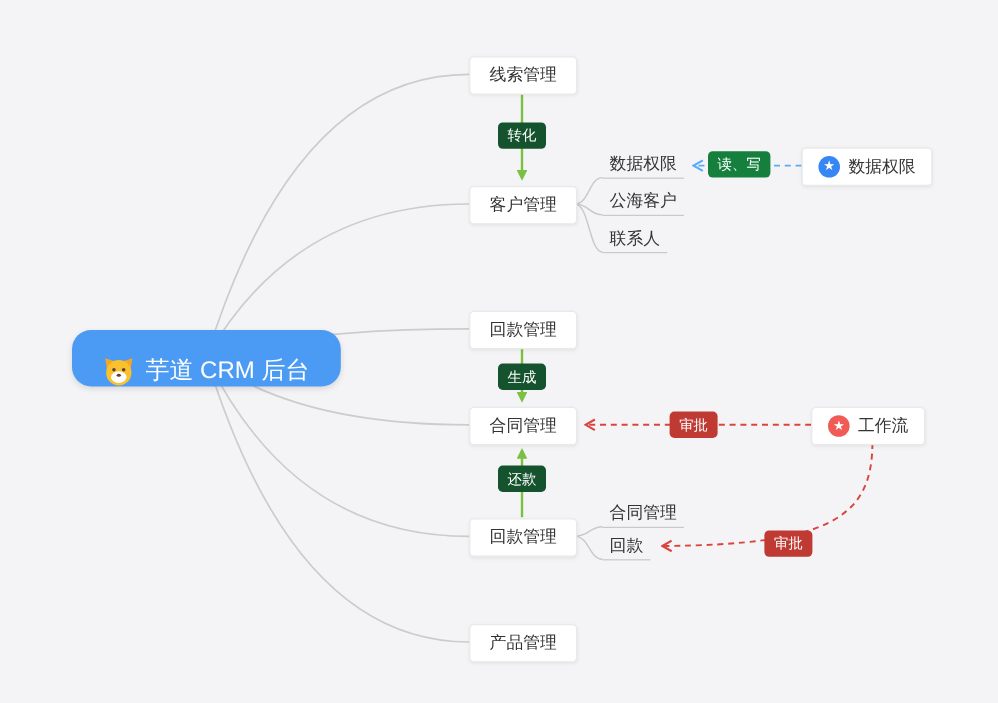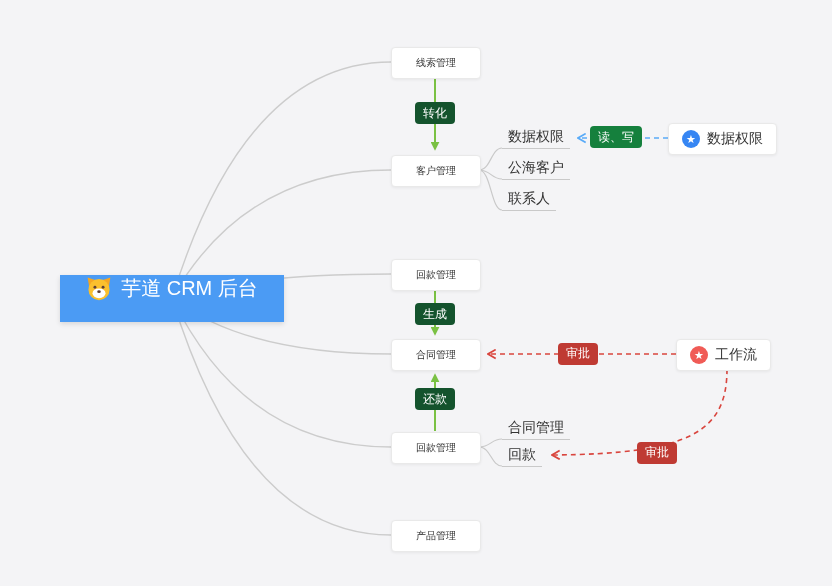--- a/index.html
+++ b/index.html
@@ -3,48 +3,48 @@
 <meta charset="utf-8">
 <style>
   html,body{margin:0;padding:0;}
   .stage{
     position:relative;width:832px;height:586px;background:#f4f4f6;overflow:hidden;
     font-family:"Liberation Sans","DejaVu Sans",sans-serif;
   }
   .wires{position:absolute;left:0;top:0;pointer-events:none;}
   .root{
     position:absolute;left:60px;top:275px;width:224px;height:47px;
-    background:#4b9bf4;border-radius:0;color:#fff;font-size:20px;
-    display:flex;align-items:flex-start;justify-content:center;gap:9px;
+    background:#4b9bf4;border-radius:16px;color:#fff;font-size:20px;
+    display:flex;align-items:flex-end;justify-content:center;gap:9px;
     box-shadow:0 2px 5px rgba(0,0,0,.12);cursor:pointer;
   }
   .card{
     position:absolute;width:88px;height:30px;background:#fff;
     border:1px solid #e9e9e9;border-radius:4px;box-shadow:0 1px 3px rgba(0,0,0,.06);
-    font-size:10px;color:#333;display:flex;align-items:center;justify-content:center;
+    font-size:14px;color:#333;display:flex;align-items:center;justify-content:center;
     cursor:pointer;
   }
   .side-card{
     position:absolute;height:30px;background:#fff;border:1px solid #e9e9e9;
     border-radius:4px;box-shadow:0 1px 3px rgba(0,0,0,.06);
     display:flex;align-items:center;gap:7px;padding:0 13px;
     font-size:14px;color:#333;cursor:pointer;
   }
   .leaf{
     position:absolute;height:22px;line-height:21px;padding:0 6px;
     font-size:14px;color:#333;border-bottom:1px solid #c9c9c9;cursor:pointer;
     white-space:nowrap;
   }
   .badge{
     position:absolute;transform:translate(-50%,-50%);height:22px;line-height:22px;
     padding:0 8px;border-radius:4px;font-size:12px;color:#fff;white-space:nowrap;
   }
   .badge.green{background:#14532d;}
   .badge.blue{background:#15803d;}
-  .badge.red{background:#bf3a33;font-family:Liberation Mono, monospace;}
+  .badge.red{background:#bf3a33;}
   .star-badge{
     width:18px;height:18px;border-radius:50%;color:#fff;font-size:11px;
     line-height:18px;text-align:center;flex:0 0 18px;
   }
   .star-badge.blue{background:#3686f3;}
   .star-badge.red{background:#f05b56;}
 </style>
 </head>
 <body>
 

